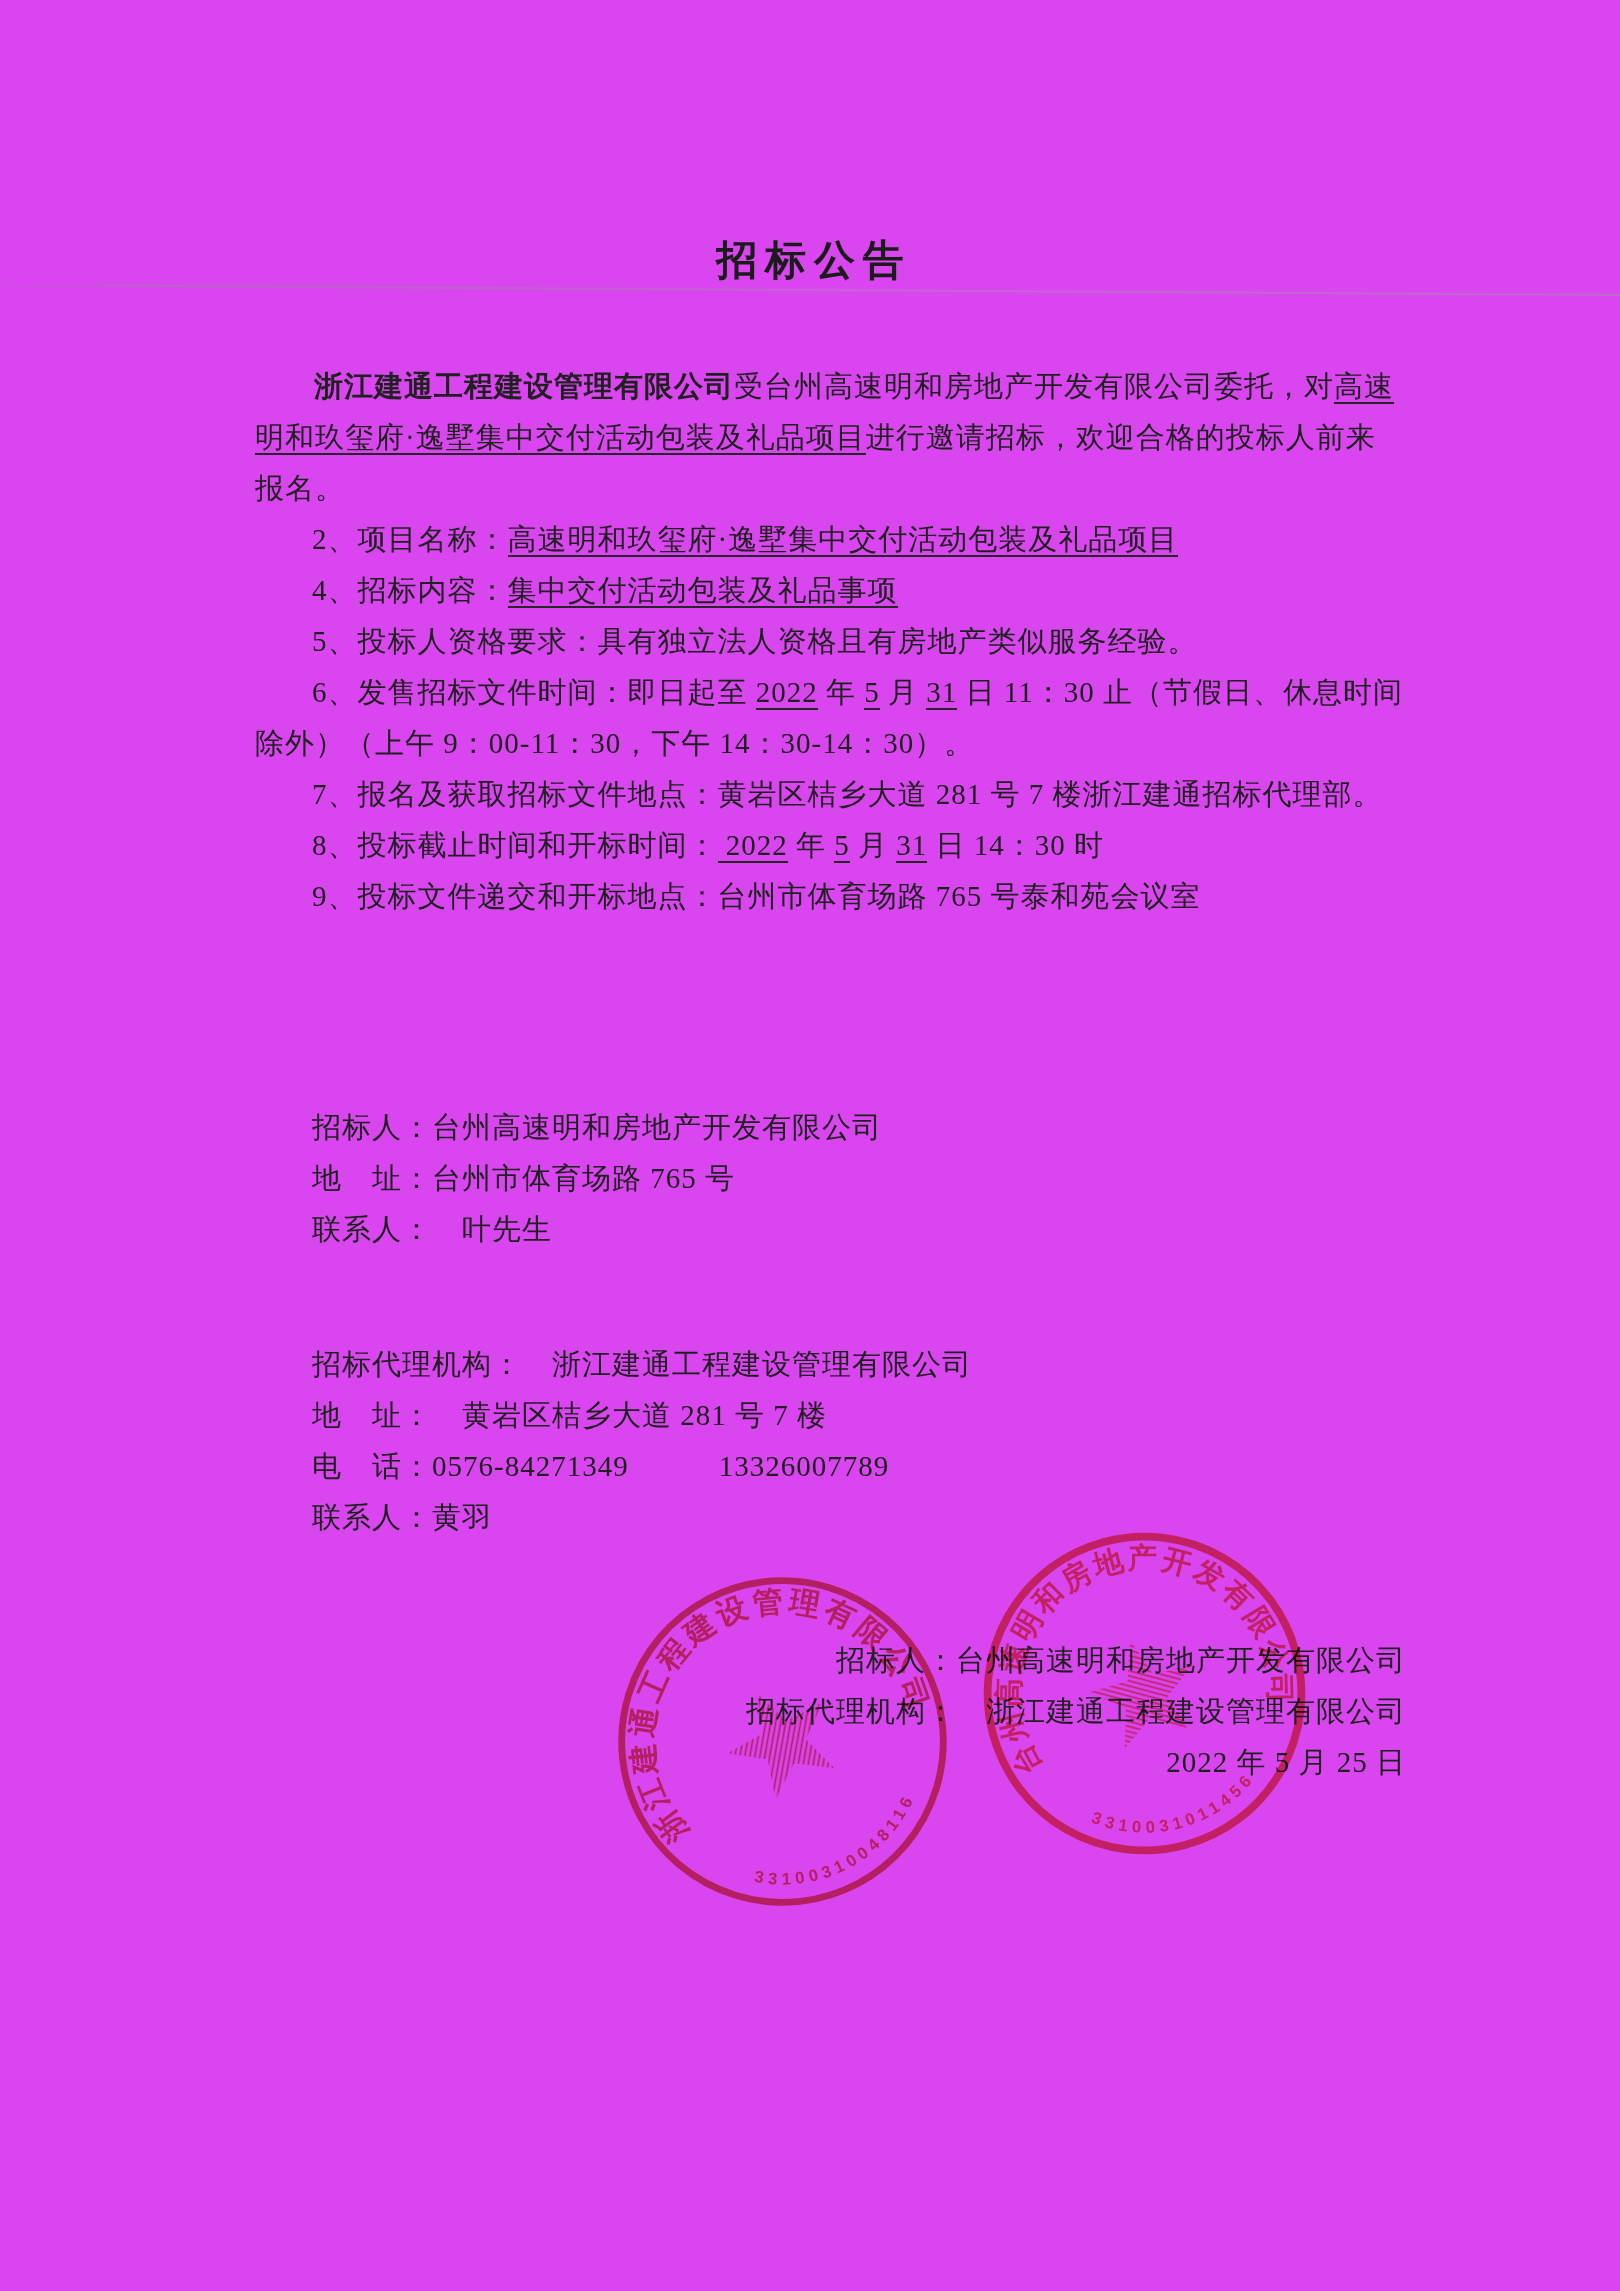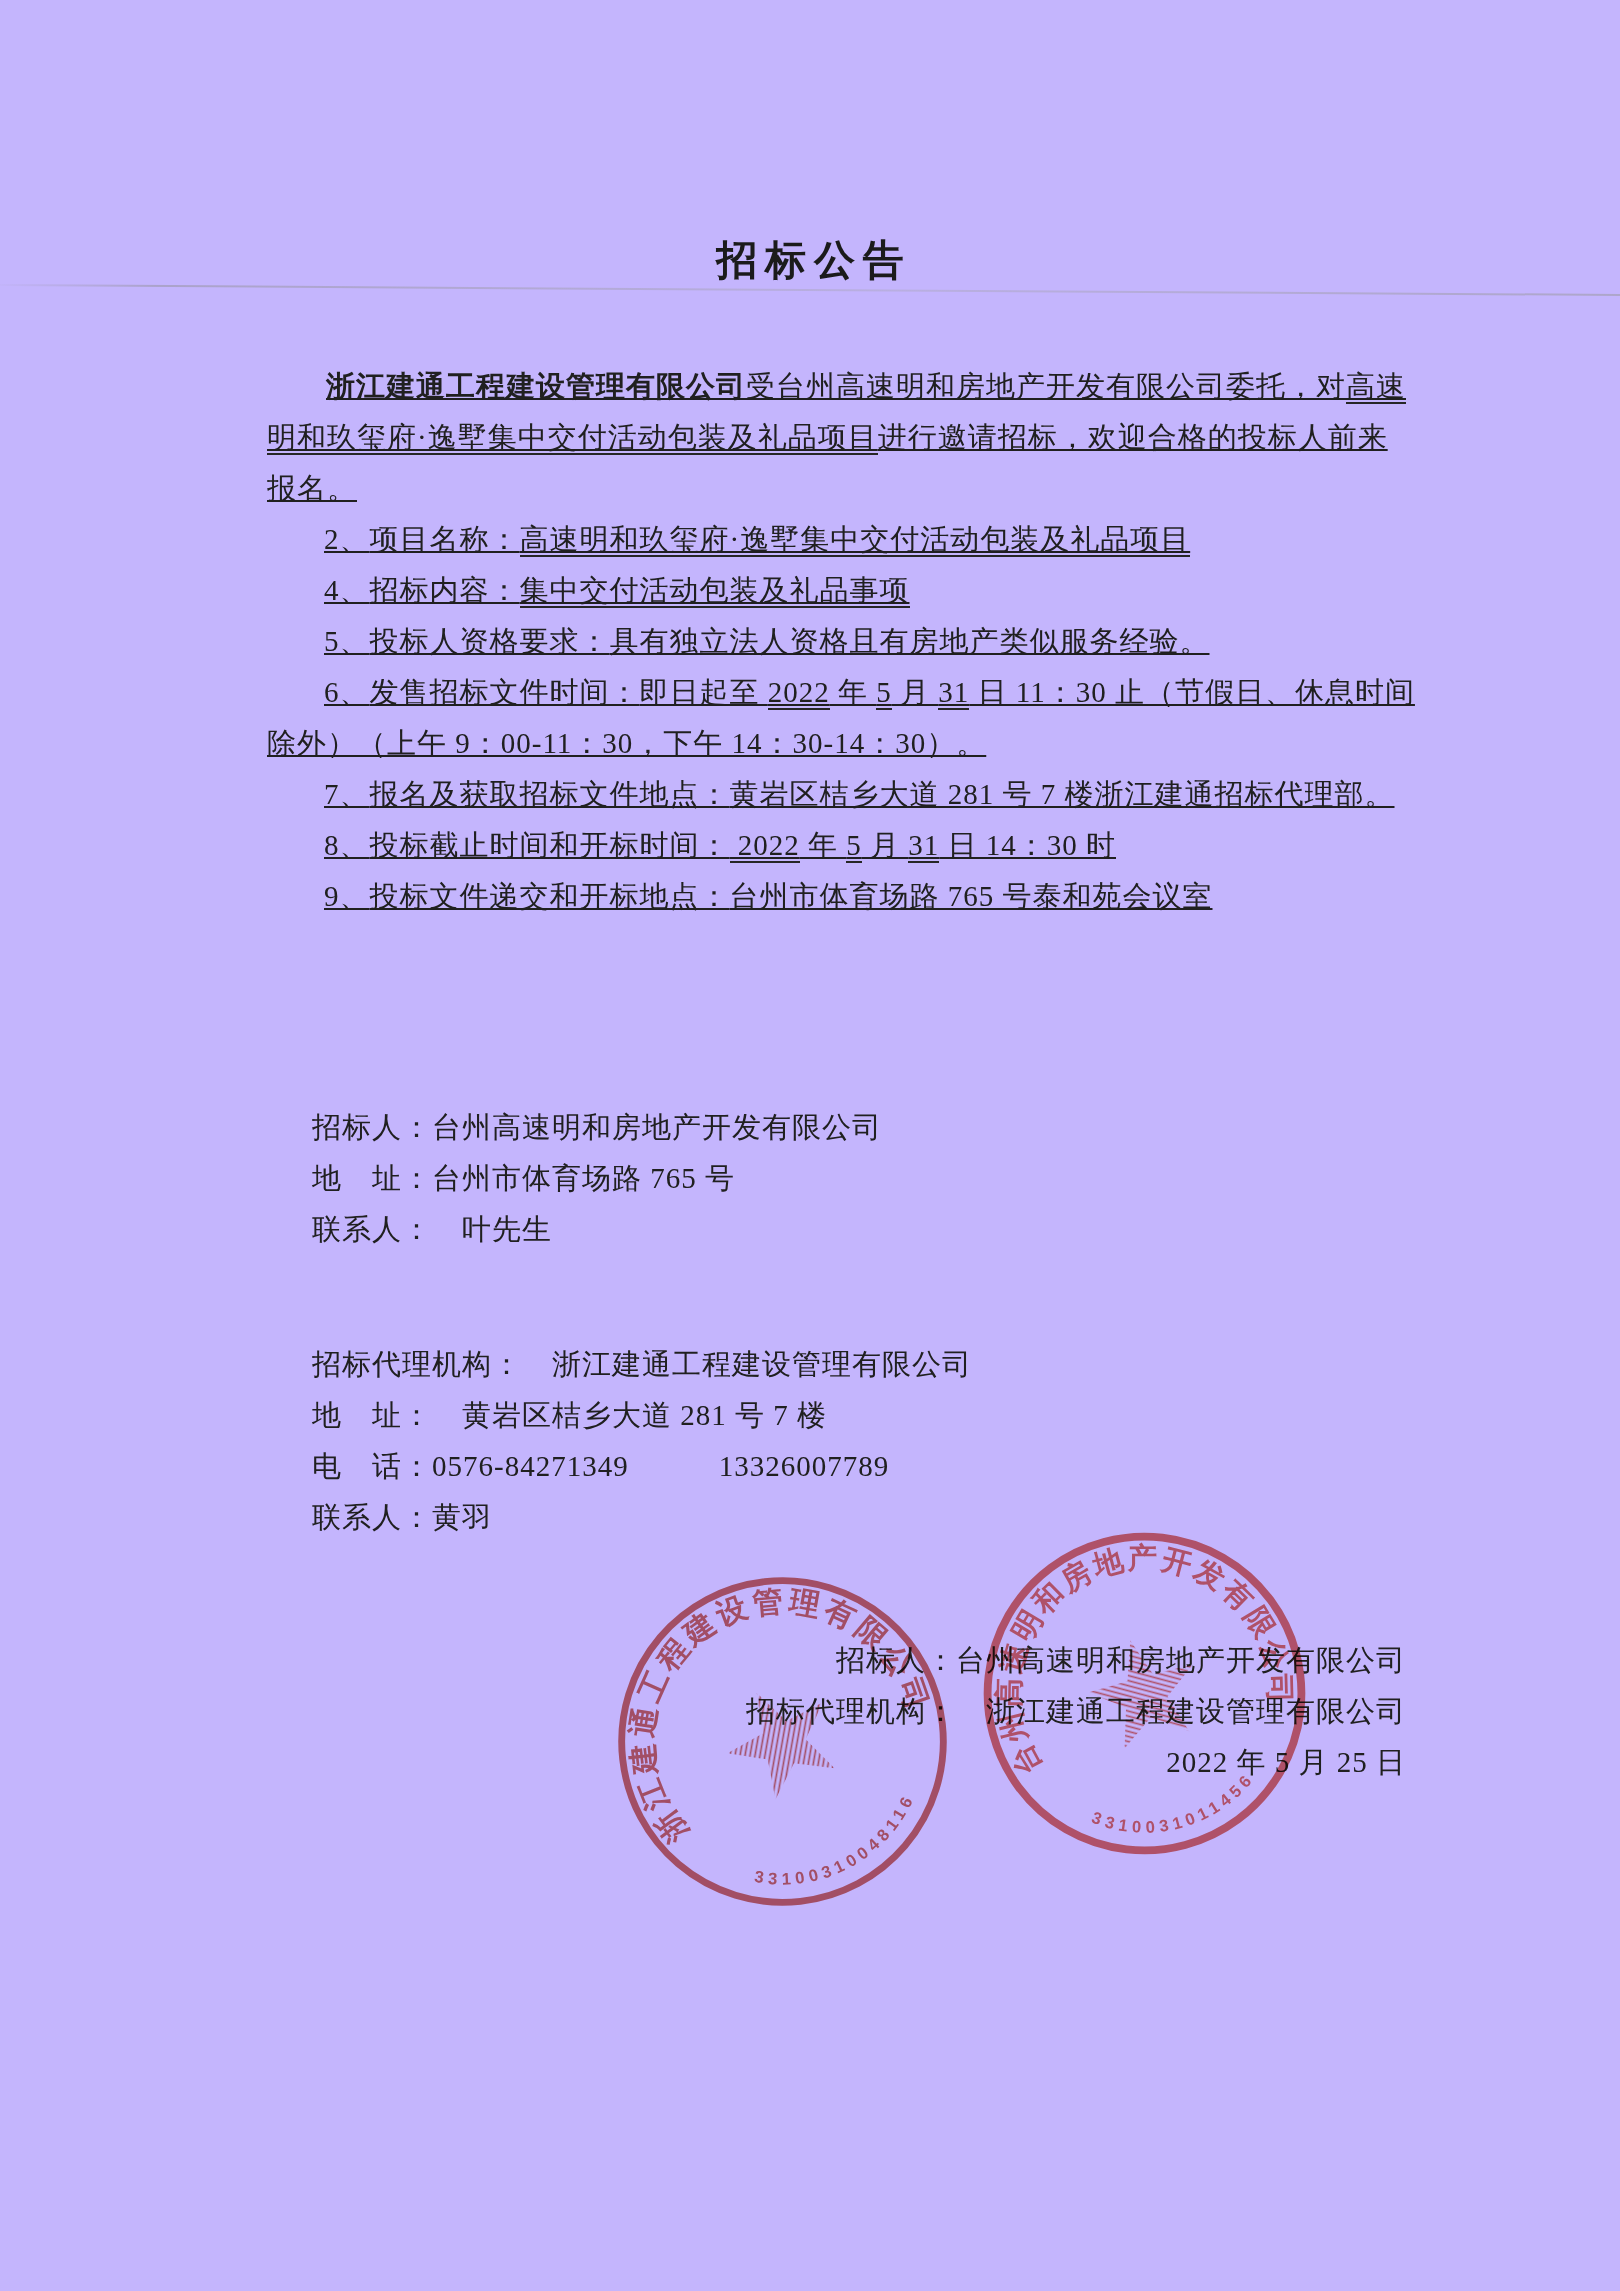--- a/index.html
+++ b/index.html
@@ -1,37 +1,37 @@
 <!DOCTYPE html>
 <html><head>
 <meta charset="utf-8">
 <style>
   html,body{margin:0;padding:0;background:#ffffff;}
   .page{
     position:relative;
     width:1620px;height:2292px;
-    background:#c4b5fd;
+    background:#d946ef;
     overflow:hidden;
     font-family:"Liberation Serif","DejaVu Serif",serif;
     color:#202020;
   }
   .title{
     position:absolute;top:233px;left:0;width:100%;
     margin:0;text-align:center;
     font-size:41px;font-weight:bold;letter-spacing:7.8px;text-indent:7.8px;
     color:#1b1b1b;
   }
   .scanline{
     position:absolute;left:-9.8px;top:284px;width:1656px;height:2px;
     background:linear-gradient(to right,rgba(170,170,170,0),rgba(140,140,140,.45) 10%,rgba(160,160,160,.30) 55%,rgba(150,150,150,.5) 100%);
     transform:rotate(0.35deg);transform-origin:left center;
   }
   .body-flow{
-    position:absolute;left:267px;top:361px;width:1215px;
-    font-size:29px;line-height:51px;letter-spacing:1px;text-decoration:underline;
+    position:absolute;left:255px;top:361px;width:1215px;
+    font-size:29px;line-height:51px;letter-spacing:1px;
   }
   .body-flow p{margin:0;white-space:nowrap;}
   .intro{text-indent:59px;}
   .line{text-indent:57px;}
   .b{font-weight:bold;}
   .u{border-bottom:2px solid #262626;}
   .contact-block{
     position:absolute;left:312px;
     font-size:29px;line-height:51px;letter-spacing:1px;
   }

